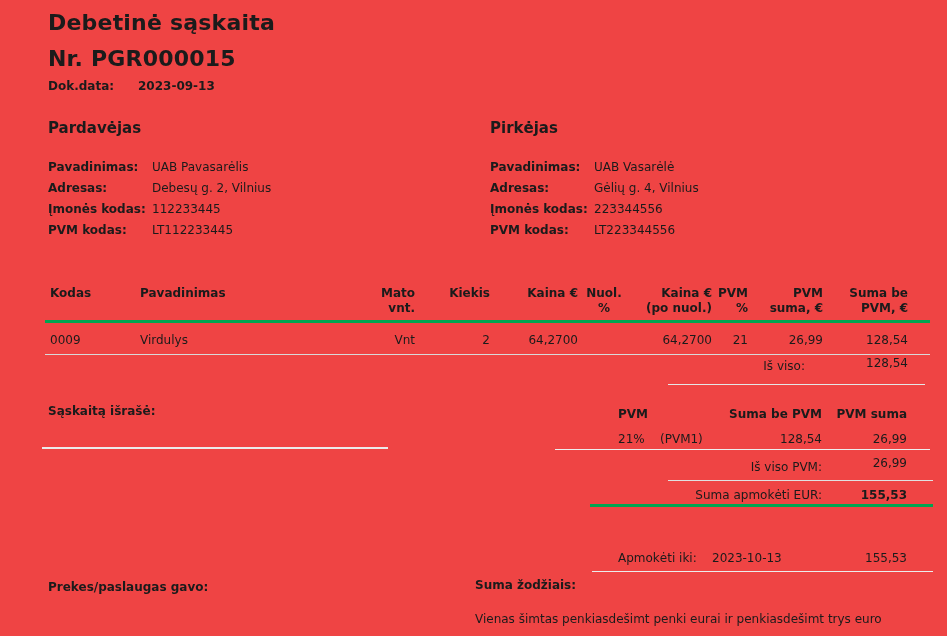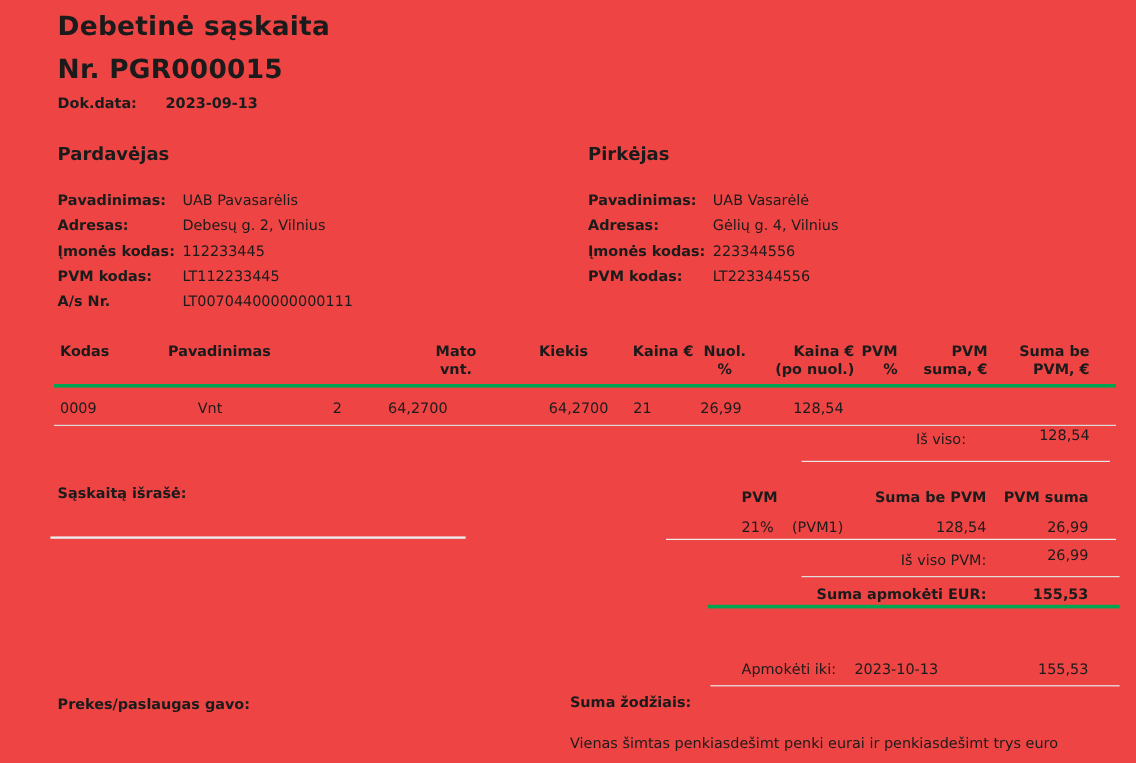--- a/index.html
+++ b/index.html
@@ -20,21 +20,21 @@
   .field-row .lbl { width:104px; font-weight:bold; }
   .field-row .val { white-space:nowrap; }
 
   
   .items { position:absolute; left:45px; top:286px; width:885px; font-size:12px; }
   .thead { display:flex; align-items:flex-start; font-weight:bold; line-height:15px; }
   .th span { display:block; }
   .c  { padding-right:0; }
   .c1 { width:95px;  text-align:left;  padding-left:5px; }
   .c2 { width:205px; text-align:left; }
-  .c3 { width:70px;  text-align:center; }
+  .c3 { width:70px;  text-align:right; }
   .c4 { width:75px;  text-align:right; }
   .c5 { width:88px;  text-align:right; }
   .c6 { width:52px;  text-align:center; }
   .c7 { width:82px;  text-align:right; }
   .c8 { width:36px;  text-align:right; }
   .c9 { width:75px;  text-align:right; }
   .c10{ width:85px;  text-align:right; }
   .green-rule { height:3px; margin-top:4px; }
   .trow { display:flex; padding:10px 0 7px 0; }
   .row-divider { height:1px; background:#d9d9d9; }
@@ -52,21 +52,21 @@
   .vat .hdr { font-weight:bold; }
   .vat-col-pvm        { left:28px;  top:3px; }
   .vat-col-be-pvm     { right:111px; top:3px; }
   .vat-col-pvm-suma   { right:26px;  top:3px; }
   .vat-rate           { left:28px;  top:28px; }
   .vat-code           { left:70px;  top:28px; }
   .vat-rate-be-pvm    { right:111px; top:28px; }
   .vat-rate-pvm-suma  { right:26px;  top:28px; }
   .vat-total-pvm-lbl  { right:111px; top:56px; }
   .vat-total-pvm-val  { right:26px;  top:52px; }
-  .vat-due-lbl        { right:111px; top:84px; font-weight:bold;margin-left:43px; }
+  .vat-due-lbl        { right:111px; top:84px; font-weight:normal;margin-left:43px; }
   .vat-due-val        { right:26px;  top:84px; font-weight:bold; }
 
   .vat-row-divider   { position:absolute; left:555px; top:449px; width:375px; height:1px; background:#ededed; }
   .pre-total-divider { position:absolute; left:668px; top:480px; width:265px; height:1px; background:#e0e0e0; }
   .grand-total-rule  { position:absolute; left:590px; top:504px; width:343px; height:3px; }
   .payment-divider   { position:absolute; left:592px; top:571px; width:341px; height:1px; background:#ececec; }
 
   .payment { position:absolute; left:590px; top:551px; width:343px; font-size:12px; }
   .payment .abs { position:absolute; white-space:nowrap; }
   .pay-lbl  { left:28px;  top:0; }
@@ -100,24 +100,20 @@
       <span class="val">Debesų g. 2, Vilnius</span>
     </div>
     <div class="field-row">
       <span class="lbl">Įmonės kodas:</span>
       <span class="val">112233445</span>
     </div>
     <div class="field-row">
       <span class="lbl">PVM kodas:</span>
       <span class="val">LT112233445</span>
     </div>
-    <div class="field-row">
-      <span class="lbl">A/s Nr.</span>
-      <span class="val">LT00704400000000111</span>
-    </div>
   </div>
 
   <div class="party-title buyer-x">Pirkėjas</div>
   <div class="party-fields buyer-x">
     <div class="field-row">
       <span class="lbl">Pavadinimas:</span>
       <span class="val">UAB Vasarėlė</span>
     </div>
     <div class="field-row">
       <span class="lbl">Adresas:</span>
@@ -172,20 +168,21 @@
           <span>suma, €</span>
         </div>
       <div class="th c c10">
           <span>Suma be</span>
           <span>PVM, €</span>
         </div>
     </div>
     <div class="green-rule accent-bg" style="background: rgb(0, 165, 81);"></div>
     <div class="trow">
       <div class="c c1">0009</div>
+      <div class="c c2">Virdulys</div>
       <div class="c c3">Vnt</div>
       <div class="c c4">2</div>
       <div class="c c5">64,2700</div>
       <div class="c c6"></div>
       <div class="c c7">64,2700</div>
       <div class="c c8">21</div>
       <div class="c c9">26,99</div>
       <div class="c c10">128,54</div>
     </div>
     <div class="row-divider"></div>

